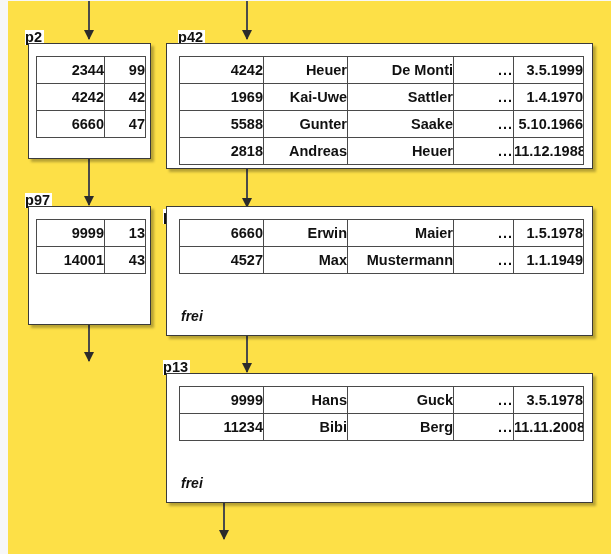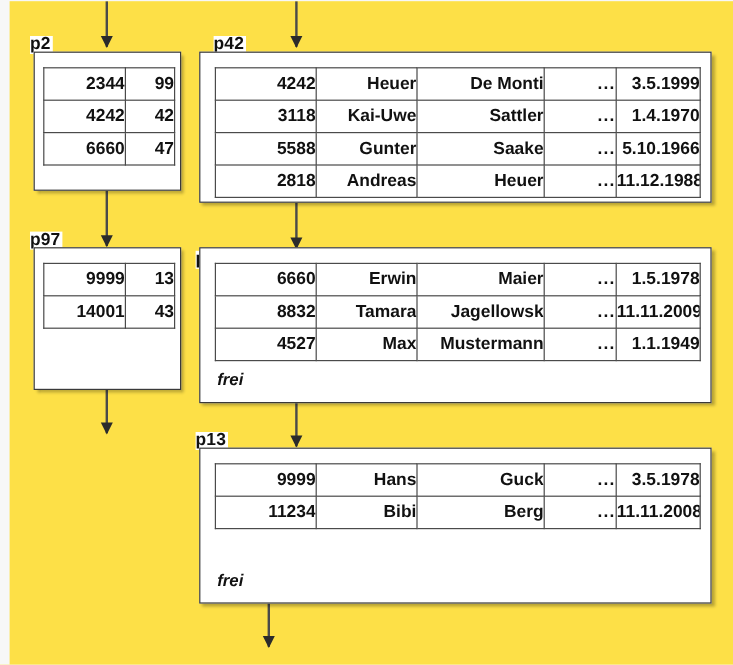--- a/index.html
+++ b/index.html
@@ -157,21 +157,21 @@
         </colgroup>
       <tbody>
         <tr>
           <td>4242</td>
           <td>Heuer</td>
           <td>De Monti</td>
           <td class="dots">...</td>
           <td>3.5.1999</td>
         </tr>
         <tr>
-          <td>3118</td>
+          <td>1969</td>
           <td>Kai-Uwe</td>
           <td>Sattler</td>
           <td class="dots">...</td>
           <td>1.4.1970</td>
         </tr>
         <tr>
           <td>5588</td>
           <td>Gunter</td>
           <td>Saake</td>
           <td class="dots">...</td>
@@ -200,27 +200,20 @@
         </colgroup>
       <tbody>
         <tr>
           <td>6660</td>
           <td>Erwin</td>
           <td>Maier</td>
           <td class="dots">...</td>
           <td>1.5.1978</td>
         </tr>
         <tr>
-          <td>8832</td>
-          <td>Tamara</td>
-          <td>Jagellowsk</td>
-          <td class="dots">...</td>
-          <td>11.11.2009</td>
-        </tr>
-        <tr>
           <td>4527</td>
           <td>Max</td>
           <td>Mustermann</td>
           <td class="dots">...</td>
           <td>1.1.1949</td>
         </tr>
       </tbody>
     </table>
     <div class="frei" style="left:14px; top:101px;">frei</div>
   </div>

